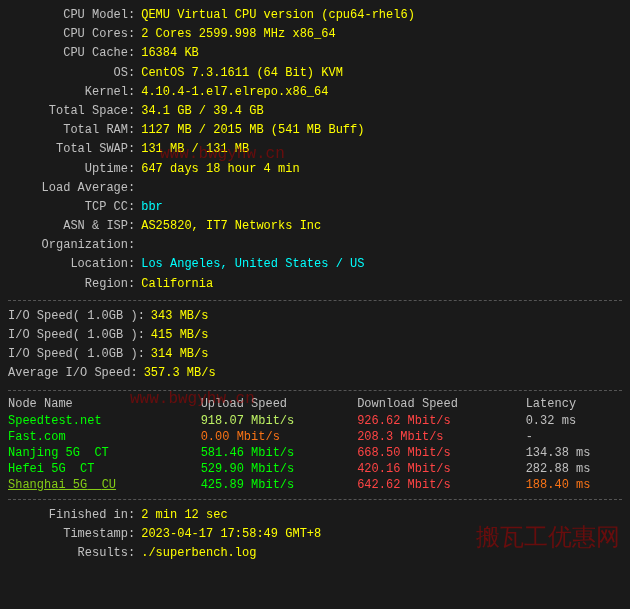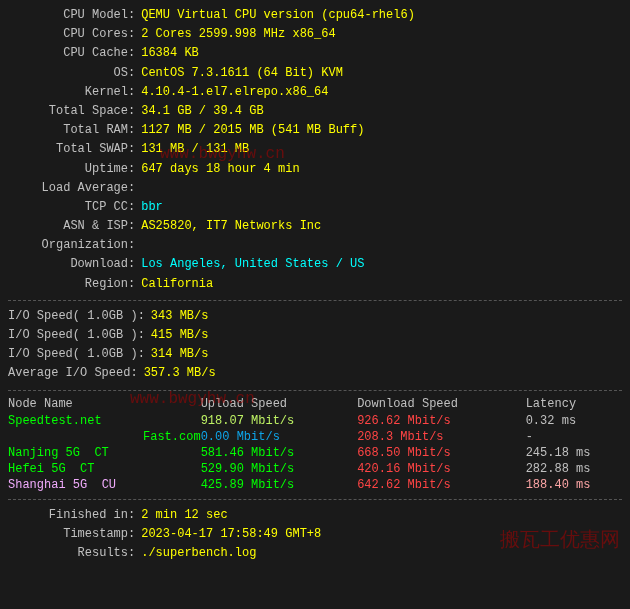--- a/index.html
+++ b/index.html
@@ -90,39 +90,39 @@
 
     .speed-table tbody tr td {
       padding: 1px 0;
     }
 
     .row-speedtest .col-node { color: #00ff00; }
     .row-speedtest .col-upload { color: #bef264; }
     .row-speedtest .col-download { color: #ff4444; }
     .row-speedtest .col-latency { color: #c0c0c0; }
 
-    .row-fastcom .col-node { color: #00ff00; text-align: right; }
-    .row-fastcom .col-upload { color: #0ea5e9; }
+    .row-fastcom .col-node { color: #00ff00; }
+    .row-fastcom .col-upload { color: #f97316; }
     .row-fastcom .col-download { color: #ff4444; }
     .row-fastcom .col-latency { color: #c0c0c0; }
 
     .row-nanjing .col-node { color: #00ff00; }
     .row-nanjing .col-upload { color: #00ff00; }
     .row-nanjing .col-download { color: #ff4444; }
     .row-nanjing .col-latency { color: #c0c0c0; }
 
     .row-hefei .col-node { color: #00ff00; }
     .row-hefei .col-upload { color: #00ff00; }
     .row-hefei .col-download { color: #ff4444; }
     .row-hefei .col-latency { color: #c0c0c0; }
 
-    .row-shanghai .col-node { color: #f0abfc; }
+    .row-shanghai .col-node { color: #84cc16; text-decoration: underline; }
     .row-shanghai .col-upload { color: #00ff00; }
     .row-shanghai .col-download { color: #ff4444; }
-    .row-shanghai .col-latency { color: #fca5a5; }
+    .row-shanghai .col-latency { color: #f97316; }
 
     
     .watermark {
       position: absolute;
       color: rgba(255, 255, 255, 0.25);
       font-size: 18px;
       font-weight: normal;
       pointer-events: none;
       z-index: 10;
       white-space: nowrap;
@@ -139,21 +139,21 @@
       top: 390px;
       left: 130px;
       color: rgba(180, 0, 0, 0.5);
       font-size: 16px;
     }
 
     .watermark-3 {
       bottom: 20px;
       right: 10px;
       color: rgba(180, 0, 0, 0.5);
-      font-size: 20px;
+      font-size: 24px;
     }
   </style>
 </head>
 <body>
 
 <div class="container">
 
   <div class="watermark watermark-1">www.bwgyhw.cn</div>
   <div class="watermark watermark-2">www.bwgyhw.cn</div>
   <div class="watermark watermark-3">搬瓦工优惠网</div>
@@ -216,21 +216,21 @@
     <div class="info-row">
       <span class="info-label">ASN &amp; ISP</span>
       <span class="info-colon">:</span>
       <span class="info-value">AS25820, IT7 Networks Inc</span>
     </div>
     <div class="info-row">
       <span class="info-label">Organization</span>
       <span class="info-colon">:</span>
     </div>
     <div class="info-row">
-      <span class="info-label">Download</span>
+      <span class="info-label">Location</span>
       <span class="info-colon">:</span>
       <span class="info-value cyan">Los Angeles, United States / US</span>
     </div>
     <div class="info-row">
       <span class="info-label">Region</span>
       <span class="info-colon">:</span>
       <span class="info-value">California</span>
     </div>
   </div>
 
@@ -284,21 +284,21 @@
           <td class="col-download">208.3 Mbit/s</td>
           <td class="col-latency">-</td>
         </tr>
         <tr class="row-nanjing">
           <td class="col-node">
             <span>Nanjing 5G</span>
             &nbsp;<span>CT</span>
           </td>
           <td class="col-upload">581.46 Mbit/s</td>
           <td class="col-download">668.50 Mbit/s</td>
-          <td class="col-latency">245.18 ms</td>
+          <td class="col-latency">134.38 ms</td>
         </tr>
         <tr class="row-hefei">
           <td class="col-node">
             <span>Hefei 5G</span>
             &nbsp;<span>CT</span>
           </td>
           <td class="col-upload">529.90 Mbit/s</td>
           <td class="col-download">420.16 Mbit/s</td>
           <td class="col-latency">282.88 ms</td>
         </tr>

